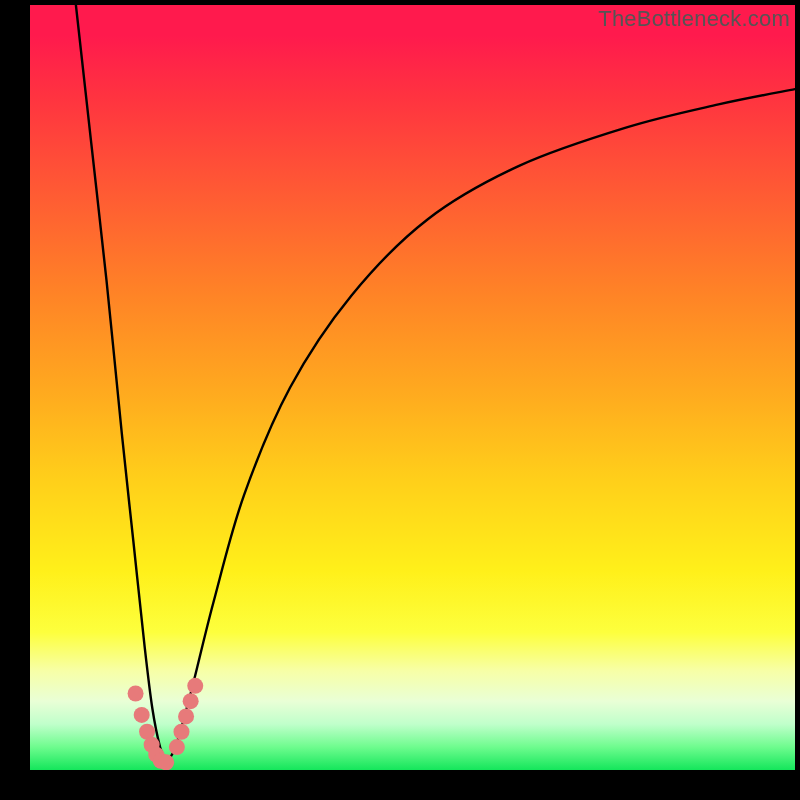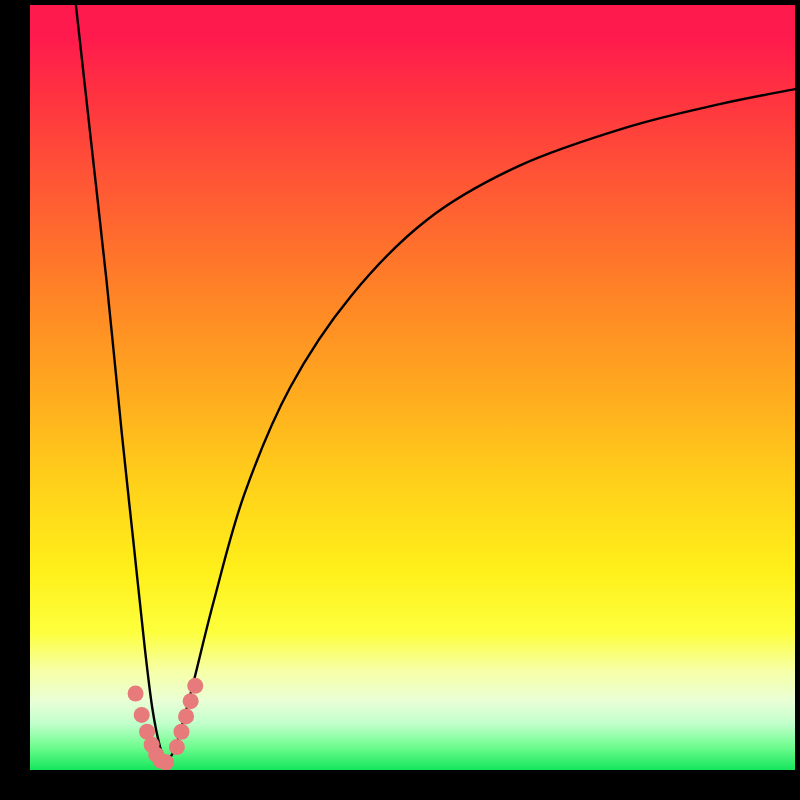--- a/index.html
+++ b/index.html
@@ -74,13 +74,14 @@
           <circle cx="130.81" cy="755.82" r="8" fill="#e77a7a" stroke="#d96666" stroke-width="0"></circle>
           <circle cx="136.17" cy="757.35" r="8" fill="#e77a7a" stroke="#d96666" stroke-width="0"></circle>
           <circle cx="146.88" cy="742.05" r="8" fill="#e77a7a" stroke="#d96666" stroke-width="0"></circle>
           <circle cx="151.47" cy="726.75" r="8" fill="#e77a7a" stroke="#d96666" stroke-width="0"></circle>
           <circle cx="156.06" cy="711.45" r="8" fill="#e77a7a" stroke="#d96666" stroke-width="0"></circle>
           <circle cx="160.65" cy="696.15" r="8" fill="#e77a7a" stroke="#d96666" stroke-width="0"></circle>
           <circle cx="165.24" cy="680.85" r="8" fill="#e77a7a" stroke="#d96666" stroke-width="0"></circle>
         </g>
     </svg>
   </div>
+  <div class="watermark">TheBottleneck.com</div>
 </div>
 
 </body></html>

